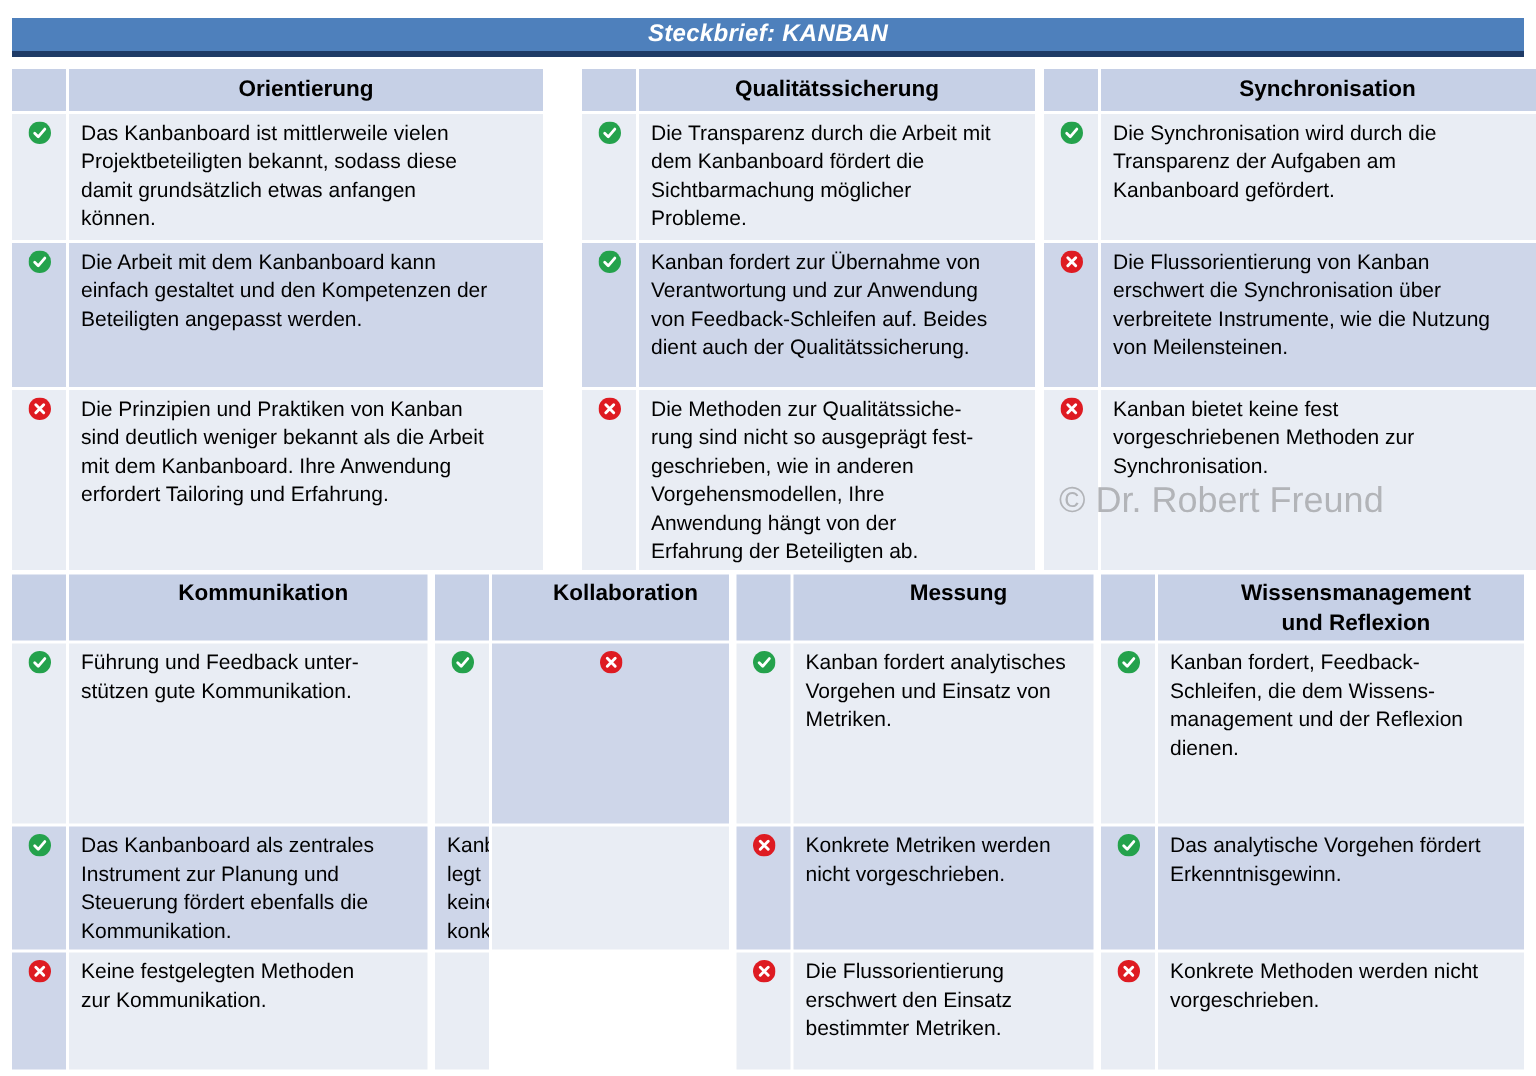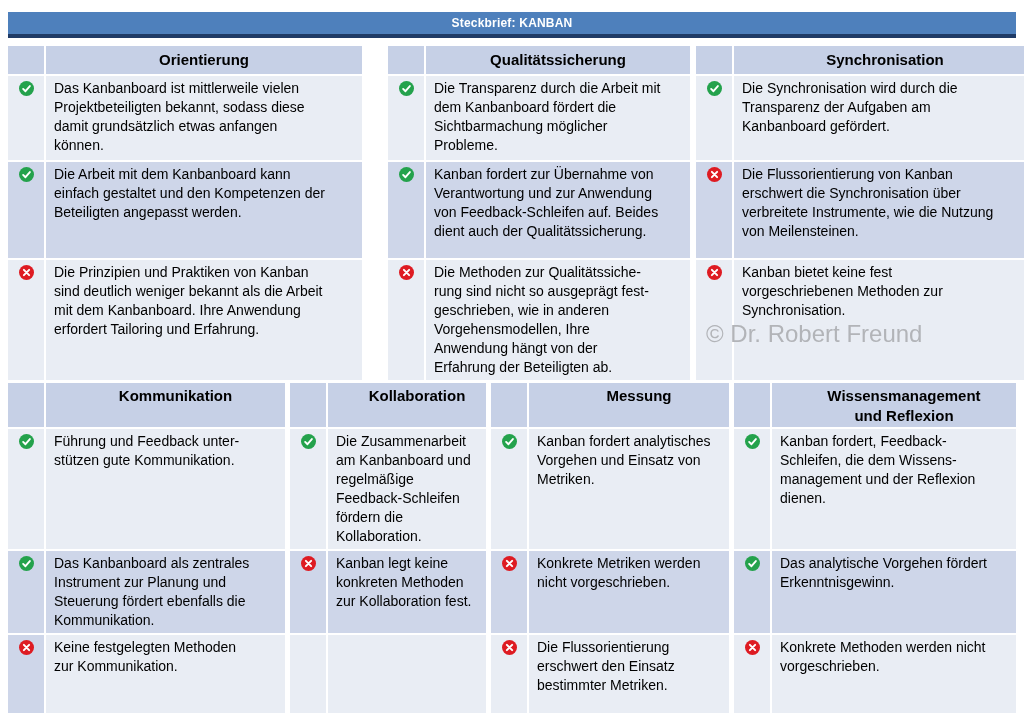--- a/index.html
+++ b/index.html
@@ -10,22 +10,23 @@
     position:relative;
     overflow:hidden;
     color:#000;
   }
   .title-bar {
     position:absolute; left:8px; top:12px; width:1008px; height:26px;
     box-sizing:border-box;
     background:var(--title-bar,#4E80BC);
     border-bottom:4px solid var(--title-border,#1F3B66);
     display:flex; align-items:center; justify-content:center;
-    color:#fff; font-weight:bold; font-size:12px;
+    color:#fff; font-weight:bold; font-size:16px;
     letter-spacing:.2px;
+    font-style:italic;
   }
   .section { position:absolute; left:8px; width:928px; display:flex; }
   .group { display:grid; column-gap:2px; row-gap:2px; }
   .cell { box-sizing:border-box; overflow:hidden; }
   .hdr {
     background:var(--header-bg,#C6D0E6);
     font-weight:bold; font-size:15px; line-height:20px;
     text-align:center; white-space:pre-line;
     display:flex; justify-content:center;
   }
@@ -191,26 +192,20 @@
       </div>
       <div class="group" style="grid-template-columns: 36px 158px; grid-template-rows: 44px 120px 82px 78px;">
         <div class="cell hdr"></div>
         <div class="cell hdr">Kollaboration</div>
         <div class="cell icon-cell row-light">
           <svg class="status-icon" width="15" height="15" viewBox="0 0 16 16">
             <circle cx="8" cy="8" r="8" fill="#24A24C"></circle>
             <path d="M4.4 8.4 L6.9 10.9 L11.6 5.4" stroke="#fff" stroke-width="2" fill="none" stroke-linecap="round" stroke-linejoin="round"></path>
           </svg>
         </div>
-        <div class="cell text-cell row-light">Die Zusammenarbeit
-am Kanbanboard und
-regelmäßige
-Feedback-Schleifen
-fördern die
-Kollaboration.</div>
         <div class="cell icon-cell row-dark">
           <svg class="status-icon" width="15" height="15" viewBox="0 0 16 16">
             <circle cx="8" cy="8" r="8" fill="#DE1B22"></circle>
             <path d="M5.2 5.2 L10.8 10.8 M10.8 5.2 L5.2 10.8" stroke="#fff" stroke-width="2.1" stroke-linecap="round"></path>
           </svg>
         </div>
         <div class="cell text-cell row-dark">Kanban legt keine
 konkreten Methoden
 zur Kollaboration fest.</div>
         <div class="cell icon-cell row-light"></div>

